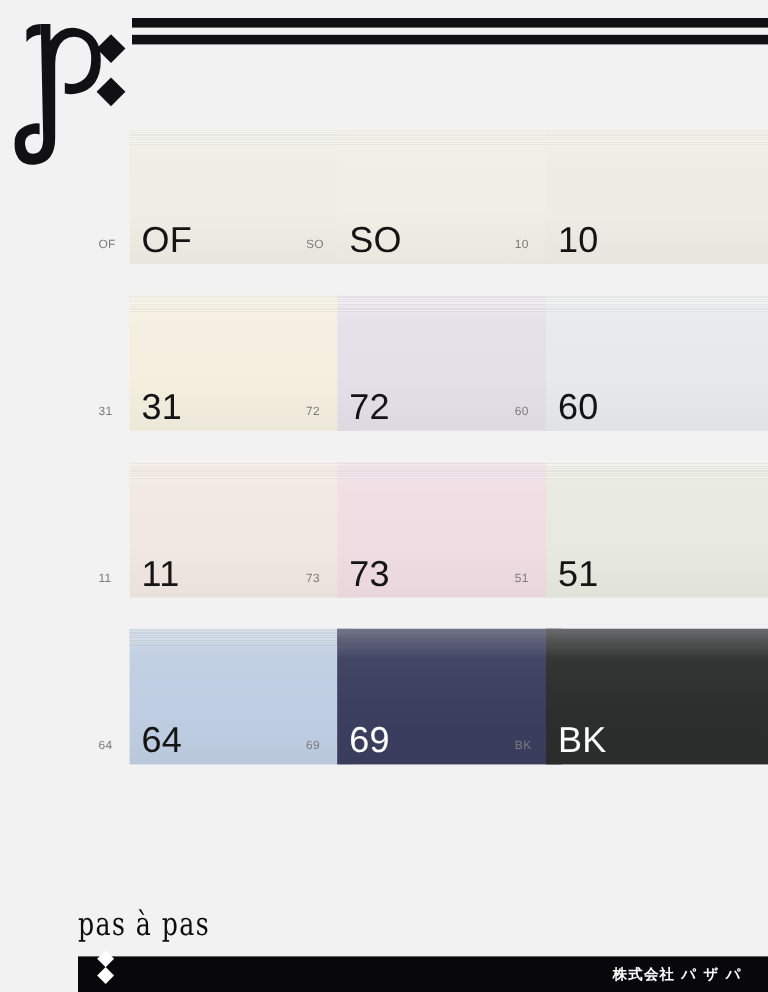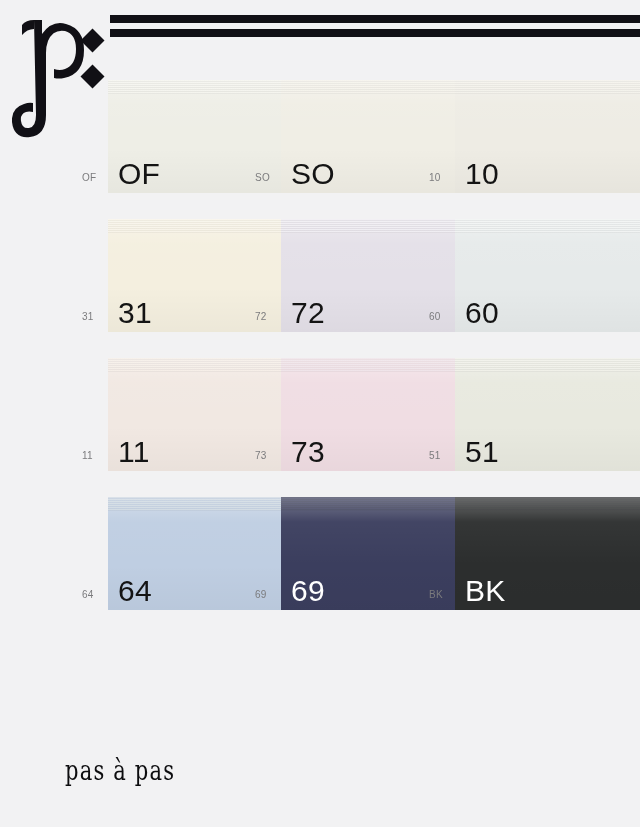--- a/index.html
+++ b/index.html
@@ -40,21 +40,21 @@
     left: 12px;
     top: 12px;
     width: 96px;
     height: 126px;
   }
 
   
   .grid {
     position: absolute;
     left: 0;
-    top: 80px;
+    top: 107px;
     width: 560px;
   }
   .grid-row {
     position: relative;
     height: 139px;
   }
   .cell {
     position: absolute;
     top: 0;
     width: 187px;
@@ -291,14 +291,25 @@
         </div>
         <div class="code-small">BK</div>
         <div class="code-big light">BK</div>
       </div>
     </div>
 
   </div>
 
   <div class="wordmark">pas à pas</div>
 
+  <div class="footer-bar" style="background: rgb(8, 7, 10);">
+    <div class="footer-mark">
+      <svg viewBox="0 0 26 34" width="26" height="34" aria-hidden="true">
+        <g fill="#ffffff">
+          <rect x="8" y="1" width="10" height="10" transform="rotate(45 13 6)"></rect>
+          <rect x="8" y="15" width="10" height="10" transform="rotate(45 13 20)"></rect>
+        </g>
+      </svg>
+    </div>
+    <div class="footer-text">株式会社 パ ザ パ</div>
+  </div>
 
 </div>
 
 </body></html>

